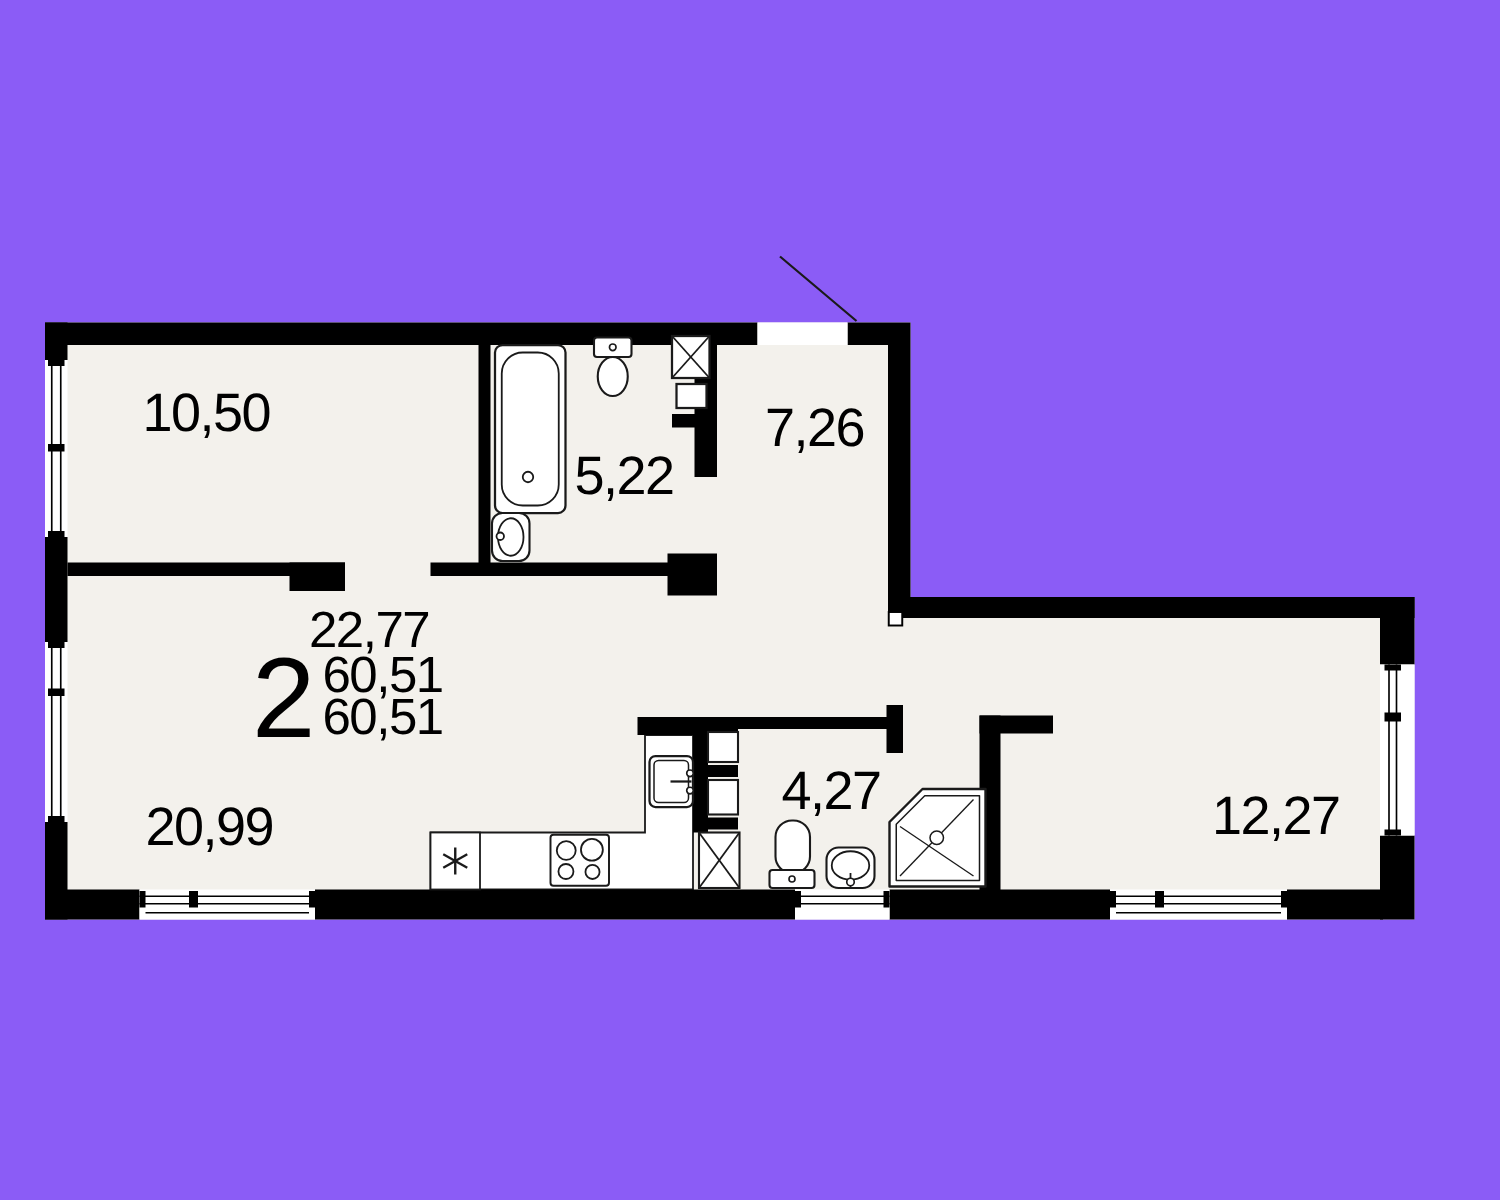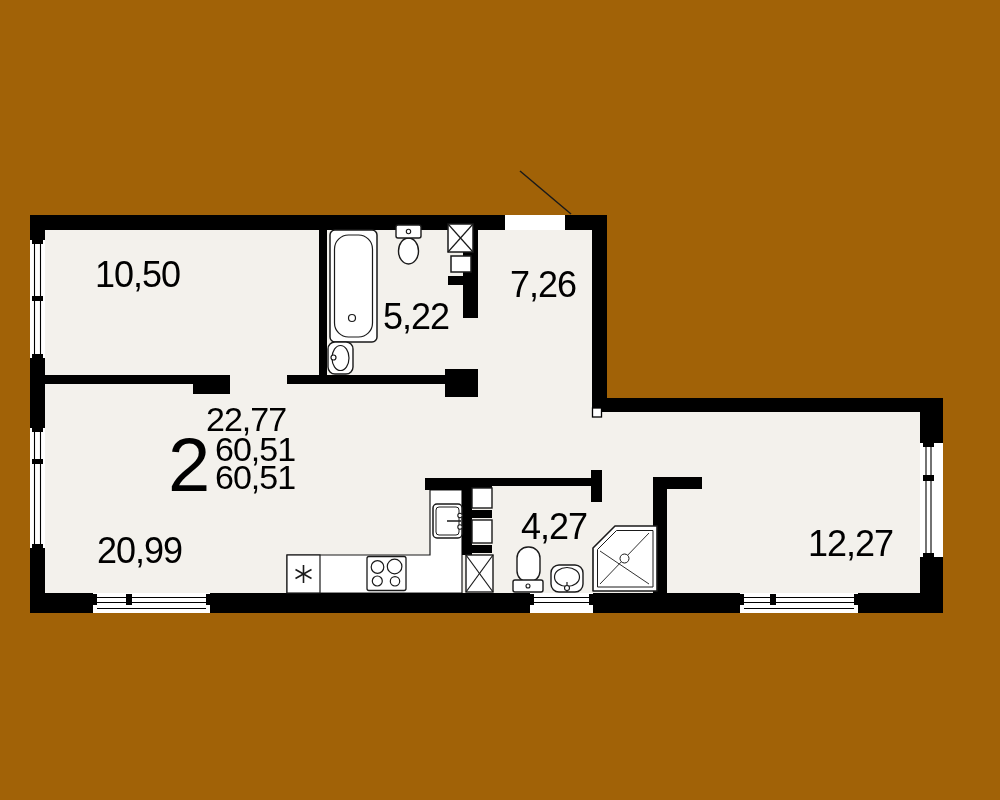--- a/index.html
+++ b/index.html
@@ -1,16 +1,16 @@
 <!DOCTYPE html>
 <html><head>
 <meta charset="utf-8">
 <style>
   html,body{margin:0;padding:0;background:#ffffff;width:1000px;height:800px;overflow:hidden;}
-  #plan-wrap{position:relative;width:1000px;height:800px;background:#a16207;}
+  #plan-wrap{position:relative;width:1000px;height:800px;background:#8b5cf6;}
   svg{display:block;}
   .room-label{font-family:"Liberation Sans",sans-serif;font-size:36px;fill:#000;letter-spacing:-1px;}
   .sum-label{font-family:"Liberation Sans",sans-serif;font-size:34px;fill:#000;letter-spacing:-1px;}
   .big-label{font-family:"Liberation Sans",sans-serif;font-size:76px;fill:#000;}
   .wall{fill:#000000;stroke:none;}
   .win-white{fill:#ffffff;}
   .win-line{stroke:#000;stroke-width:1.1;fill:none;}
   .tick{fill:#000;}
   .fx{stroke:#1a1a1a;fill:#ffffff;}
   .fx-n{stroke:#1a1a1a;fill:none;}

